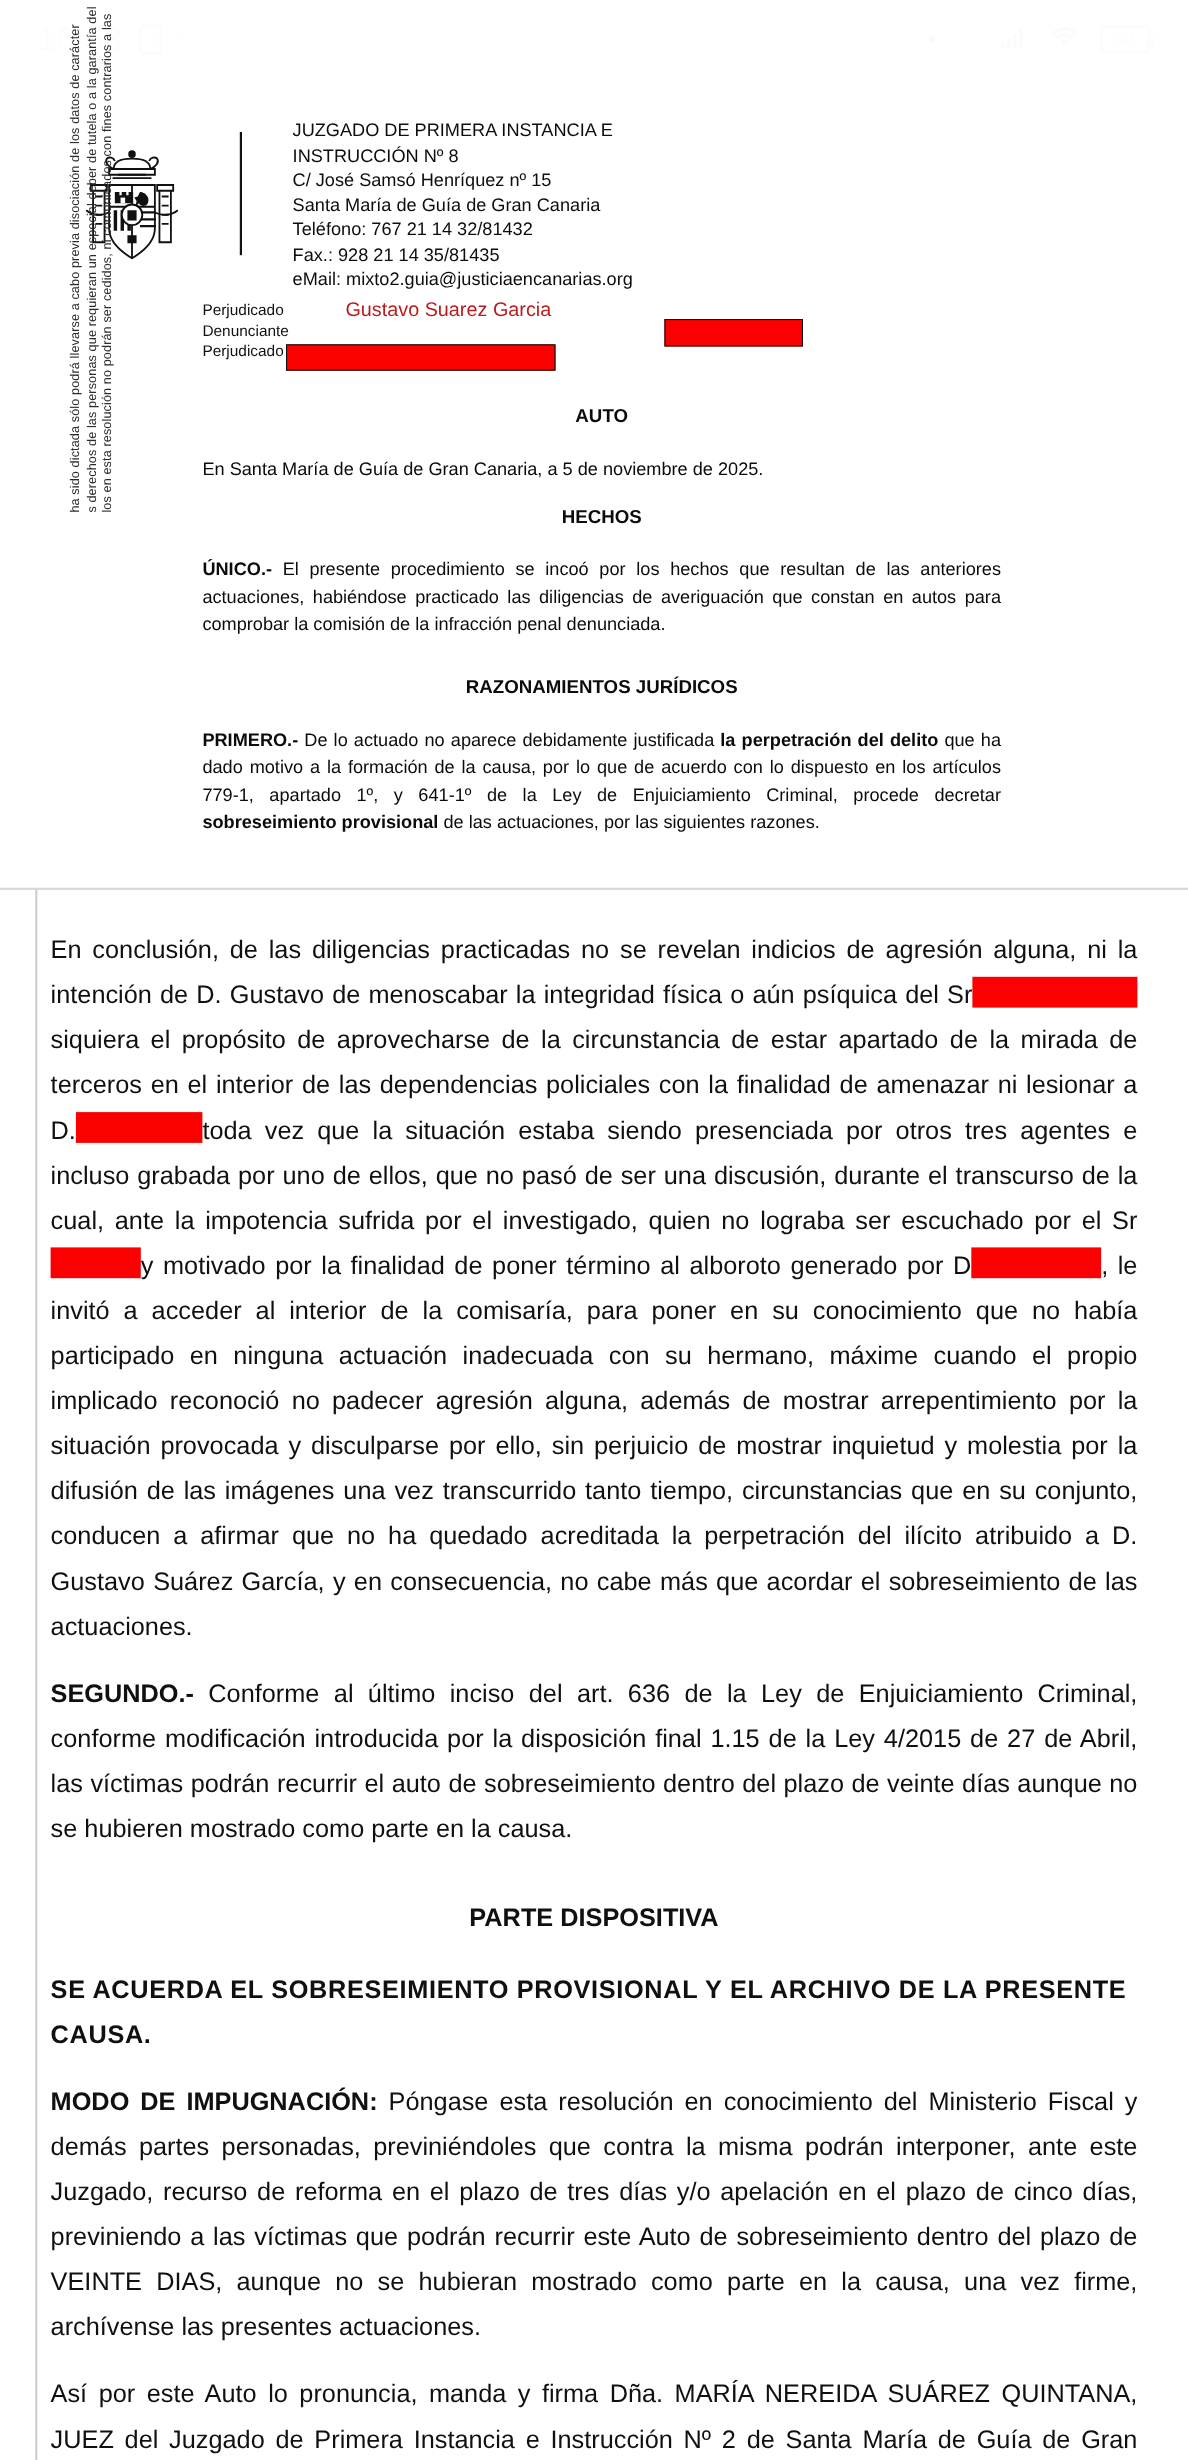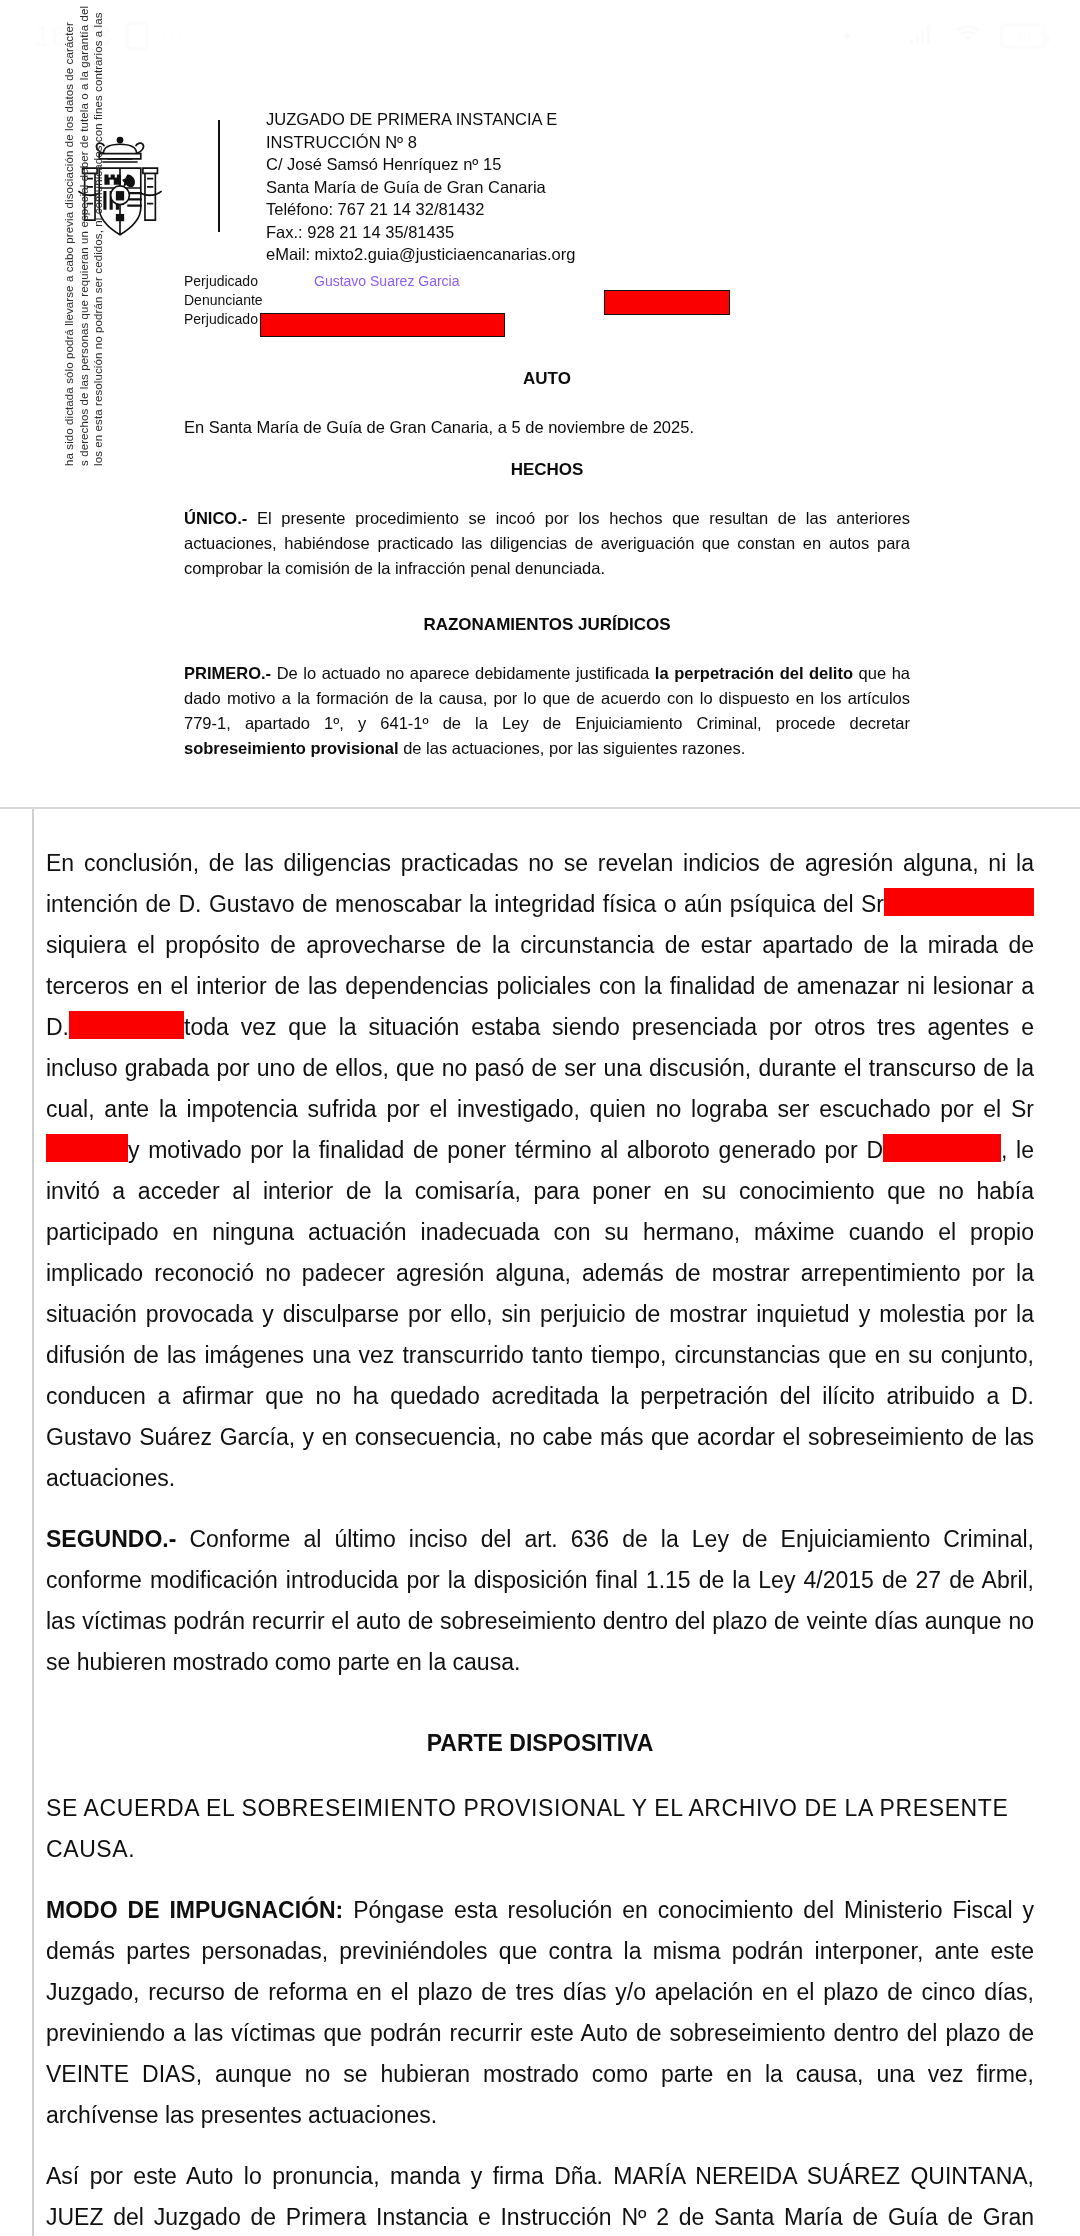--- a/index.html
+++ b/index.html
@@ -118,21 +118,21 @@
     text-decoration: underline;
     color: #111;
   }
   .col-a { width: 122px; }
   .col-b { width: 200px; }
   .col-c { width: 190px; }
   .col-d { width: 170px; }
   .itable-body { position: relative; }
   .irow { display: flex; height: 19px; align-items: center; }
   .irow span.lab { width: 122px; font-size: 14px; color: #111; }
-  .irow span.val { font-size: 14px; color: #8b5cf6; padding-left: 8px; }
+  .irow span.val { font-size: 18px; color: #b91c1c; padding-left: 8px; }
   .redact {
     background: #fb0000;
     border: 1px solid #111;
     display: block;
     position: absolute;
   }
   .r-abog { left: 420px; top: 18px; width: 126px; height: 25px; }
   .r-int2 { left: 76px; top: 41px; width: 245px; height: 24px; }
 
   
@@ -172,21 +172,21 @@
     margin: 0 0 20px 0;
     text-align: justify;
   }
   .page2 p.just { text-align: justify; text-align-last: left; }
   .page2 .center {
     text-align: center;
     font-weight: bold;
     margin: 40px 0 24px 0;
   }
   .page2 .strong-block {
-    font-weight: normal;
+    font-weight: bold;
     letter-spacing: 0.6px;
     text-align: left;
   }
   .redact-inline {
     display: inline-block;
     background: #fb0000;
     vertical-align: -4px;
     height: 28px;
   }
   .ri-1 { width: 150px; }

